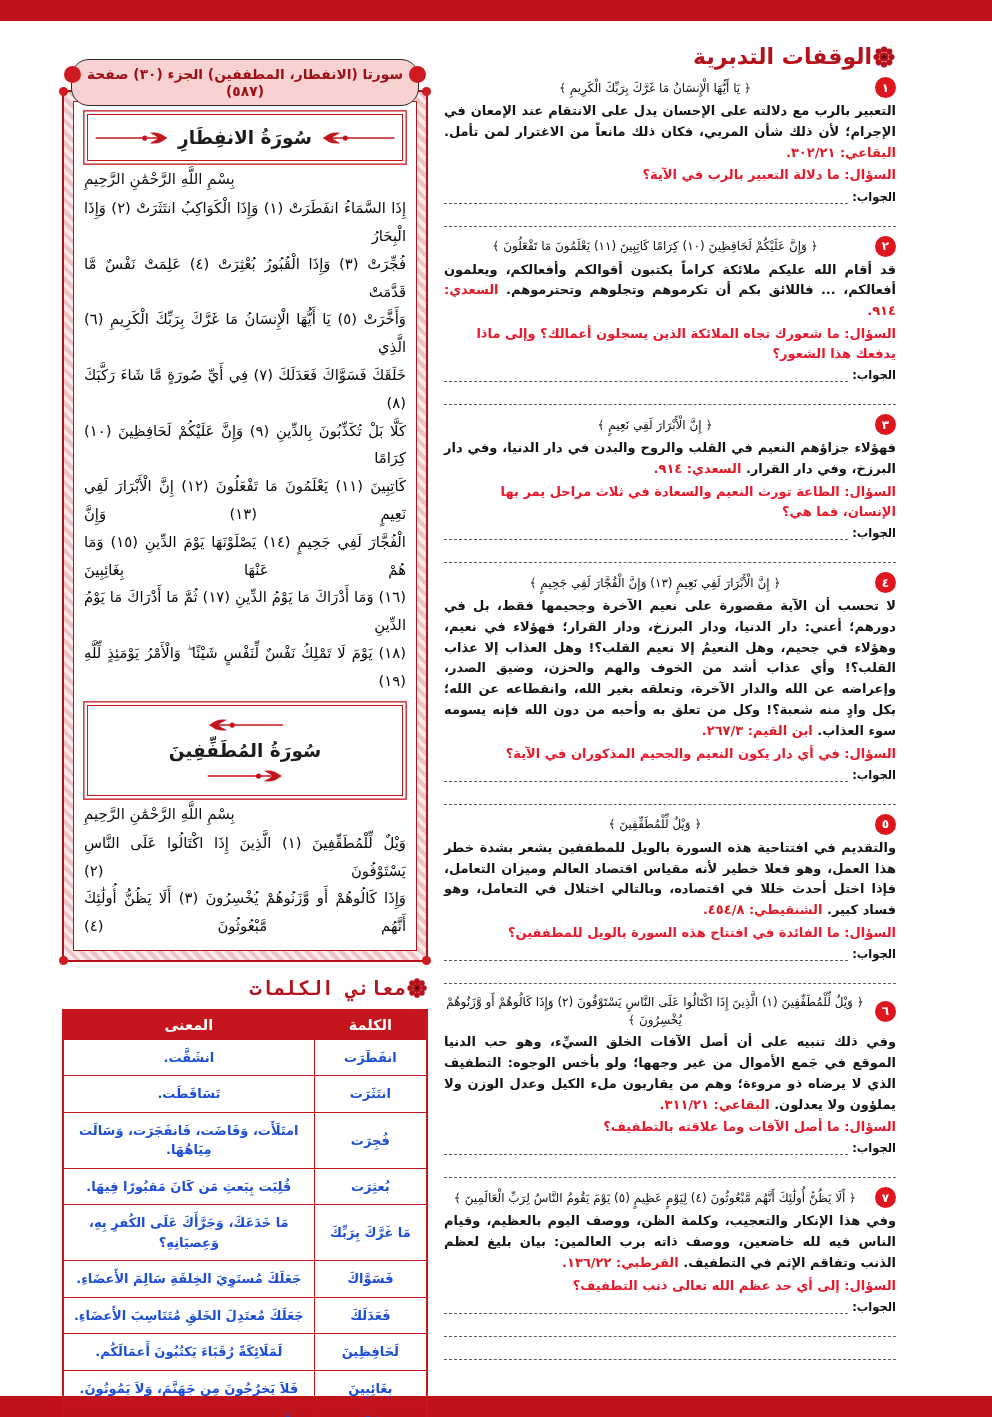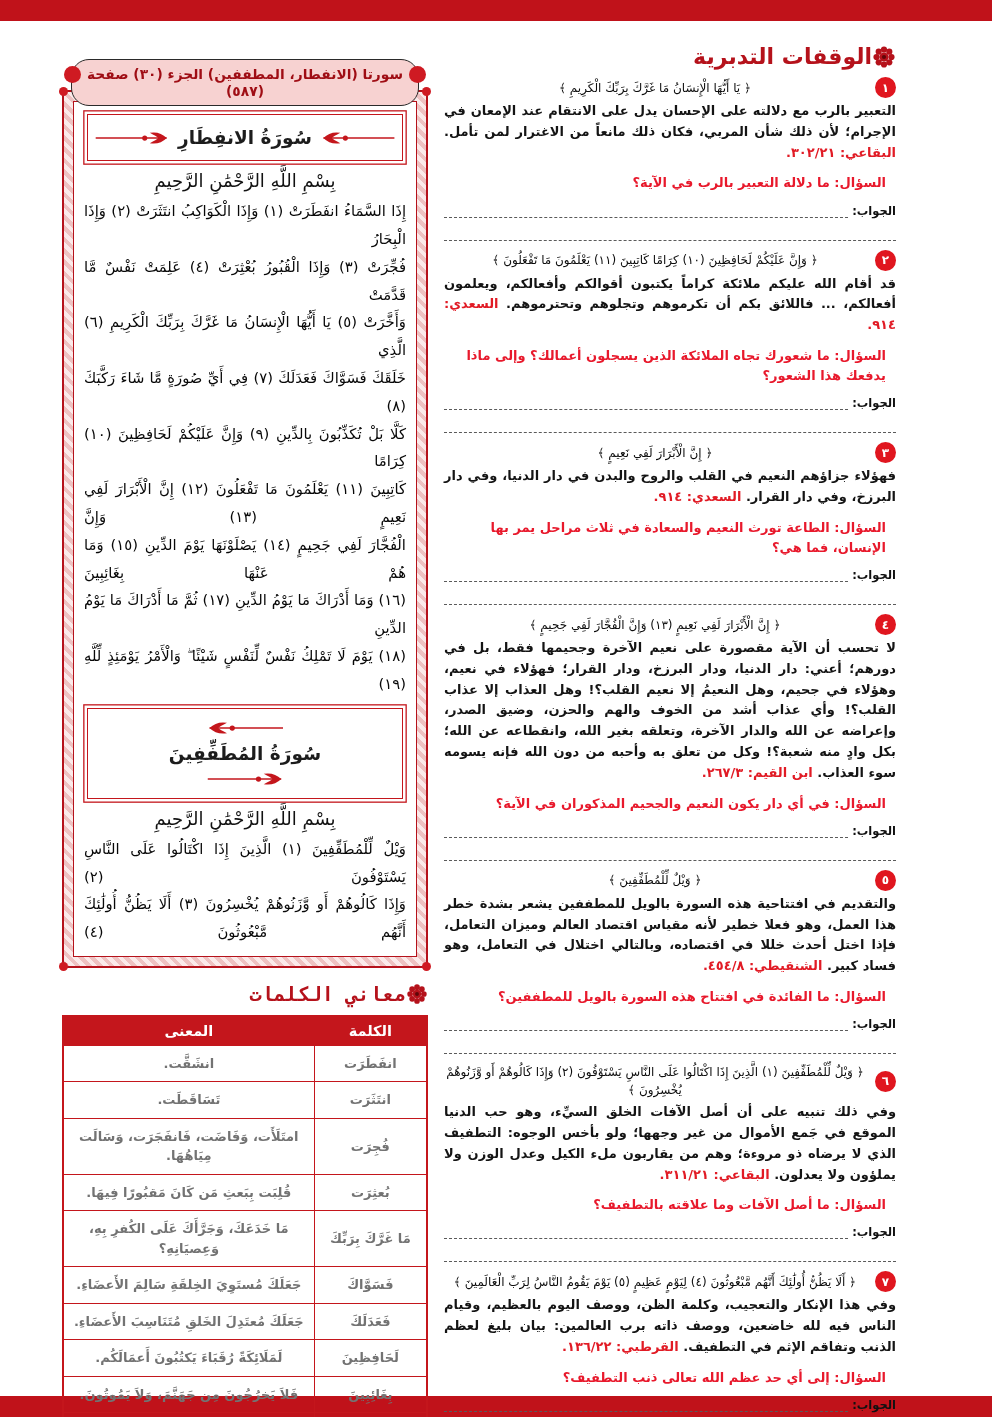--- a/index.html
+++ b/index.html
@@ -34,21 +34,21 @@
     background:#e0161f;color:#fff;font-size:12px;font-weight:bold;
     display:flex;align-items:center;justify-content:center;line-height:1;
   }
   .vtext{flex:1;text-align:center;font-size:12px;color:#0d0d0d;line-height:1.5;}
   .commentary{
     margin:0 0 2px 0;font-size:13px;font-weight:bold;color:#141414;
     text-align:justify;line-height:1.6;
   }
   .src{color:#e11b25;}
   .question{
-    margin:10px;font-size:13px;font-weight:bold;color:#e8192c;
+    margin:0;font-size:13px;font-weight:bold;color:#e8192c;
     text-align:right;line-height:1.55;
   }
   .ansrow{display:flex;align-items:center;gap:4px;margin-top:4px;}
   .anslabel{flex:none;font-size:11.5px;font-weight:bold;color:#111;}
   .ansline{flex:1;border-bottom:1.4px dashed #5a5a5a;height:13px;}
   .fullline{border-bottom:1.4px dashed #5a5a5a;height:22px;}
 
   
   .quran-wrap{position:relative;padding-top:15px;}
   .banner{
@@ -72,33 +72,33 @@
   .cdot.bl{bottom:-5px;left:-5px;} .cdot.br{bottom:-5px;right:-5px;}
   .frame-inner{background:#fff;border:1.6px solid #b5121b;padding:8px 10px 10px 10px;}
   .surah-box{
     border:1.2px solid #c4161c;box-shadow:0 0 0 2.5px #fff,0 0 0 3.8px #c4161c;
     margin:4px 3px 9px 3px;padding:12px 6px;
     display:flex;align-items:center;justify-content:center;gap:8px;
   }
   .surah-box .ttl{font-size:18.5px;font-weight:bold;color:#1c1c1c;white-space:nowrap;}
   .flourish{flex:1;display:flex;align-items:center;min-width:30px;}
   .flourish svg{width:100%;height:14px;}
-  .bismillah{text-align:center;font-size:18px;color:#111;margin:2px 0 6px 0;}
+  .bismillah{text-align:left;font-size:15px;color:#111;margin:2px 0 6px 0;}
   .qlines{font-size:14.8px;line-height:1.88;color:#080808;text-align:justify;}
   .qlines div{text-align-last:justify;}
 
   
   .wtable{width:100%;border-collapse:collapse;border:2.4px solid #c4161c;margin-top:2px;}
   .wtable th{
     background:#c4161c;color:#fff;font-size:14.5px;font-weight:bold;
     padding:6px 4px;border:1.4px solid #c4161c;
   }
   .wtable td{
     border:1.4px solid #c4161c;padding:8px 6px;text-align:center;
-    font-size:13px;font-weight:bold;color:#737373;line-height:1.5;
+    font-size:13px;font-weight:bold;color:#1d4ed8;line-height:1.5;
   }
   .wtable .wcol{width:31%;}
 
   
   .numlist{margin:0 0 10px 0;}
   .numlist .nitem{
     font-size:13px;font-weight:bold;color:#131313;
     text-align:right;line-height:1.75;margin-bottom:2px;
   }
   .numlist .nnum{color:#e11b25;}

